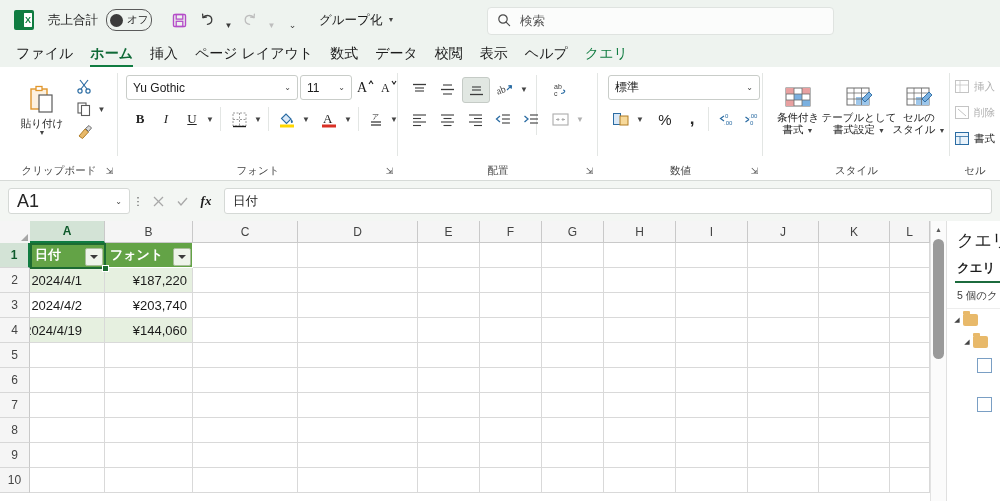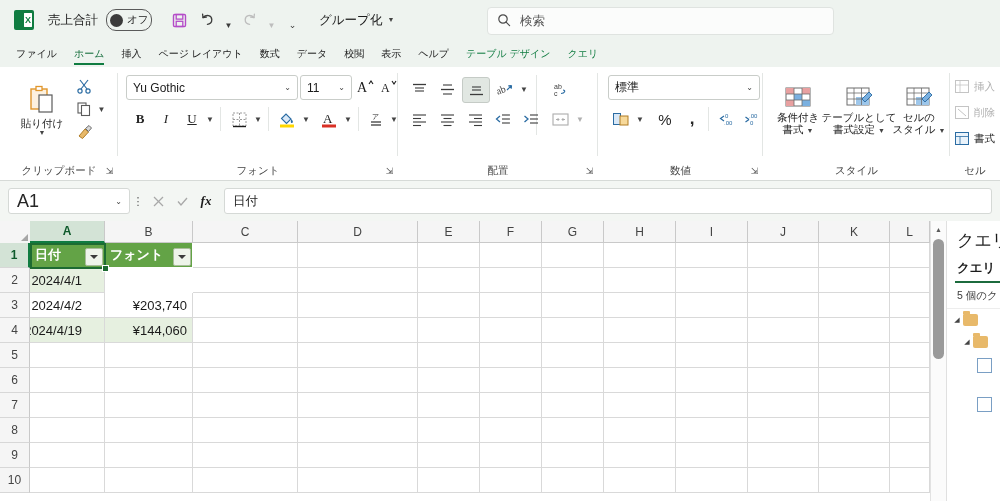--- a/index.html
+++ b/index.html
@@ -51,24 +51,24 @@
   }
   .searchbox .sicon{margin-left:9px;margin-right:9px;}
   .searchbox .sph{font-size:12.5px;color:#555;}
 
   
   .tabstrip{
     position:absolute;left:0;top:40px;width:1000px;height:27px;
     background:#eef3ef;display:flex;align-items:center;padding-left:8px;
   }
   .tab{
-    font-size:10px;color:#1b1b1b;padding:3px 8px;margin-right:1px;
+    font-size:14px;color:#1b1b1b;padding:3px 8px;margin-right:1px;
     cursor:pointer;position:relative;white-space:nowrap;
   }
-  .tab.active{font-weight:400;color:#0f6a37;}
+  .tab.active{font-weight:700;color:#0f6a37;}
   .tab.active::after{
     content:"";position:absolute;left:8px;right:8px;bottom:-1px;height:2px;background:#107c41;
   }
   .tab.ctx{color:#107c41;}
 
   
   .ribbon{
     position:absolute;left:0;top:67px;width:1000px;height:113px;
     background:#ffffff;border-bottom:1px solid #d6dad7;
   }
@@ -238,21 +238,20 @@
   <div class="tabstrip">
     <div class="tab">ファイル</div>
     <div class="tab active">ホーム</div>
     <div class="tab">挿入</div>
     <div class="tab">ページ レイアウト</div>
     <div class="tab">数式</div>
     <div class="tab">データ</div>
     <div class="tab">校閲</div>
     <div class="tab">表示</div>
     <div class="tab">ヘルプ</div>
-    <div class="tab ctx">テーブル デザイン</div>
     <div class="tab ctx">クエリ</div>
   </div>
 
   <div class="ribbon">
 
     <div class="rgroup" style="left:0;width:118px;">
       <div class="rbtn" style="left:14px;top:8px;width:56px;height:72px;">
         <svg width="30" height="32" viewBox="0 0 30 32">
           <rect x="4" y="4" width="16" height="20" fill="#fdf1df" stroke="#e0962c" stroke-width="1.4"></rect>
           <rect x="9" y="1.5" width="6" height="4" fill="#fff" stroke="#e0962c" stroke-width="1.3"></rect>
@@ -752,20 +751,21 @@
           <path d="M0 1 L4 5 L8 1" fill="#3b3b3b"></path>
         </svg>
     </div>
     <div class="filtbtn" style="left:173px;top:27px;">
       <svg width="8" height="6" viewBox="0 0 8 6">
           <path d="M0 1 L4 5 L8 1" fill="#3b3b3b"></path>
         </svg>
     </div>
 
     <div class="cell band dat" style="left:30px;top:47px;width:75px;height:25px;">2024/4/1</div>
+    <div class="cell band num" style="left:105px;top:47px;width:88px;height:25px;">¥187,220</div>
 
     <div class="cell plain dat" style="left:30px;top:72px;width:75px;height:25px;">2024/4/2</div>
     <div class="cell plain num" style="left:105px;top:72px;width:88px;height:25px;">¥203,740</div>
 
     <div class="cell band dat" style="left:30px;top:97px;width:75px;height:25px;">2024/4/19</div>
     <div class="cell band num" style="left:105px;top:97px;width:88px;height:25px;">¥144,060</div>
 
     <div class="selbox" style="left:30px;top:22px;width:76px;height:26px;"></div>
     <div class="selhandle" style="left:102px;top:44px;"></div>
 

